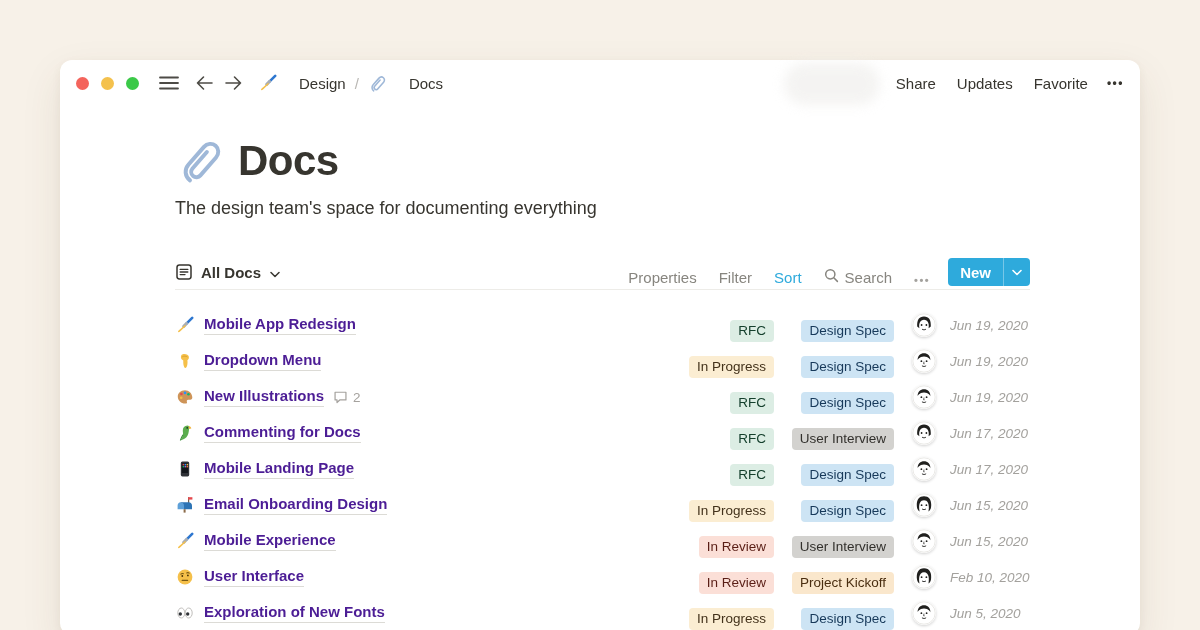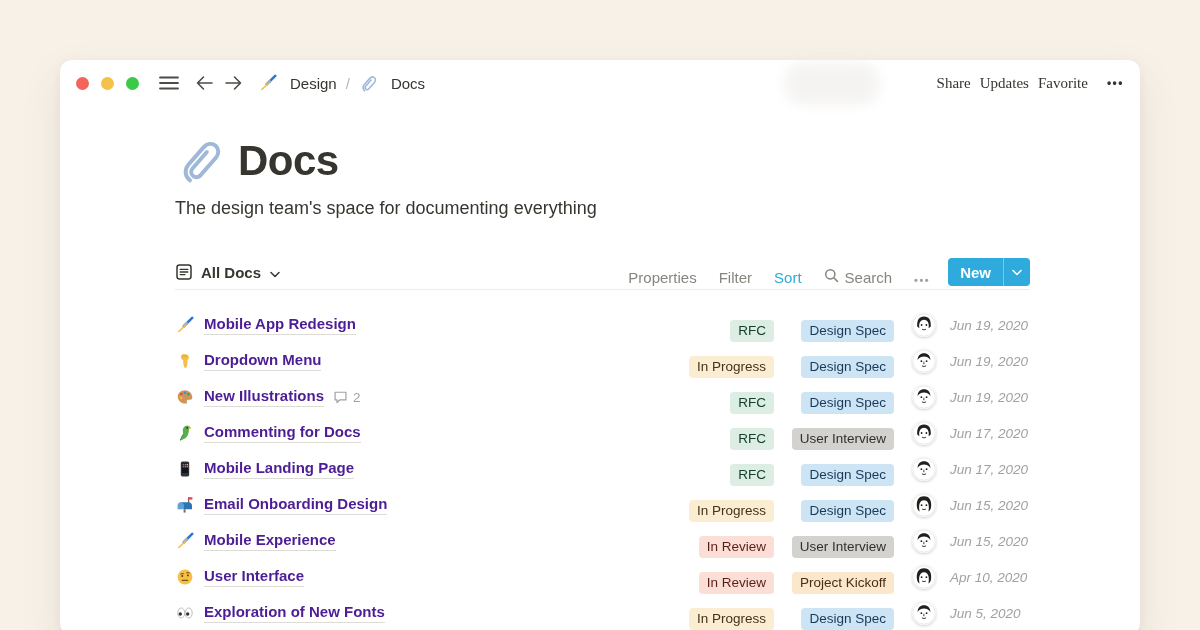--- a/index.html
+++ b/index.html
@@ -16,21 +16,21 @@
     box-shadow:0 16px 40px rgba(90,70,40,0.10), 0 3px 10px rgba(90,70,40,0.06);
   }
   
   .topbar { height:46px; display:flex; align-items:center; padding:0 16px; position:relative; }
   .dot { width:13px; height:13px; border-radius:50%; margin-right:12px; flex:none; }
   .icon-btn { display:flex; align-items:center; justify-content:center; flex:none; }
   .hamburger { margin-left:8px; }
   .nav-back { margin-left:16px; }
   .nav-fwd { margin-left:10px; }
   .breadcrumb { display:flex; align-items:center; margin-left:16px; font-size:15px; }
-  .crumb { display:flex; align-items:center; gap:13px; font-weight:400; }
+  .crumb { display:flex; align-items:center; gap:22px; font-weight:400; }
   .crumb-sep { color:#B9B7B3; margin:0 9px; }
   .crumb-icon svg { display:block; }
   .blur-blob {
     position:absolute; left:724px; top:3px; width:96px; height:42px;
     background:#F1F0EE; border-radius:22px; filter:blur(6px); opacity:.75;
   }
   .topbar-right { margin-left:auto; display:flex; align-items:center; gap:21px; font-size:15px; }
   .tb-action { cursor:default; }
   .tb-more { letter-spacing:1.5px; font-size:12px; font-weight:700; margin-left:-2px; }
   
@@ -113,21 +113,21 @@
     <path d="M7.2 21.3 C4.7 19.3 4.4 16.1 6.5 13.7 L13.9 5.2 C15.4 3.5 17.9 3.3 19.5 4.7 C21.1 6.1 21.2 8.6 19.7 10.3 L12.2 18.9 C11.3 20 9.7 20.1 8.7 19.2 C7.6 18.3 7.5 16.7 8.4 15.6 L15.3 7.7" fill="none" stroke="#9FB8D8" stroke-width="2" stroke-linecap="round" stroke-linejoin="round"></path>
   </svg>
 </span>
         <span>Docs</span>
       </span>
     </span>
 
     <span class="blur-blob"></span>
 
     <span class="topbar-right">
-      <span style="display:flex;gap:9px;font-family:Liberation Serif, serif;">
+      <span style="display:flex;gap:21px;">
           <span class="tb-action">Share</span>
           <span class="tb-action">Updates</span>
           <span class="tb-action">Favorite</span>
         </span>
       <span class="tb-more">•••</span>
     </span>
   </div>
 
   <div class="page">
     <div class="doc-header">
@@ -433,21 +433,21 @@
           <span class="avatar">
   <svg width="24" height="24" viewBox="0 0 24 24">
     <circle cx="12" cy="12" r="11.6" fill="#fff"></circle>
               <circle cx="12" cy="12" r="11.2" fill="none" stroke="#E4E3DF" stroke-width="0.8"></circle>
     <path d="M12 3.2 C6.4 3.2 4 8 5 14.4 C5.4 16.6 6.6 18 7.6 18.6 C6.6 14.2 6.8 7.2 12 7.2 C17.2 7.2 17.4 14.2 16.4 18.6 C17.4 18 18.6 16.6 19 14.4 C20 8 17.6 3.2 12 3.2 Z" fill="#20201E"></path>
     <circle cx="9.6" cy="12.2" r="0.9" fill="#20201E"></circle>
               <circle cx="14.4" cy="12.2" r="0.9" fill="#20201E"></circle>
     <path d="M10.4 16.2 C11.4 16.8 12.6 16.8 13.6 16.2" stroke="#20201E" stroke-width="0.9" fill="none" stroke-linecap="round"></path>
   </svg>
 </span>
-          <span class="date">Apr 10, 2020</span>
+          <span class="date">Feb 10, 2020</span>
         </div>
         <div class="row">
           <span class="row-icon">
   <svg width="18" height="18" viewBox="0 0 18 18">
     <ellipse cx="5.3" cy="9" rx="3.5" ry="5" fill="#fff" stroke="#B9B7B3" stroke-width="0.9"></ellipse>
     <ellipse cx="12.7" cy="9" rx="3.5" ry="5" fill="#fff" stroke="#B9B7B3" stroke-width="0.9"></ellipse>
     <circle cx="4.3" cy="10" r="1.7" fill="#2F3237"></circle>
               <circle cx="11.7" cy="10" r="1.7" fill="#2F3237"></circle>
   </svg>
 </span>

